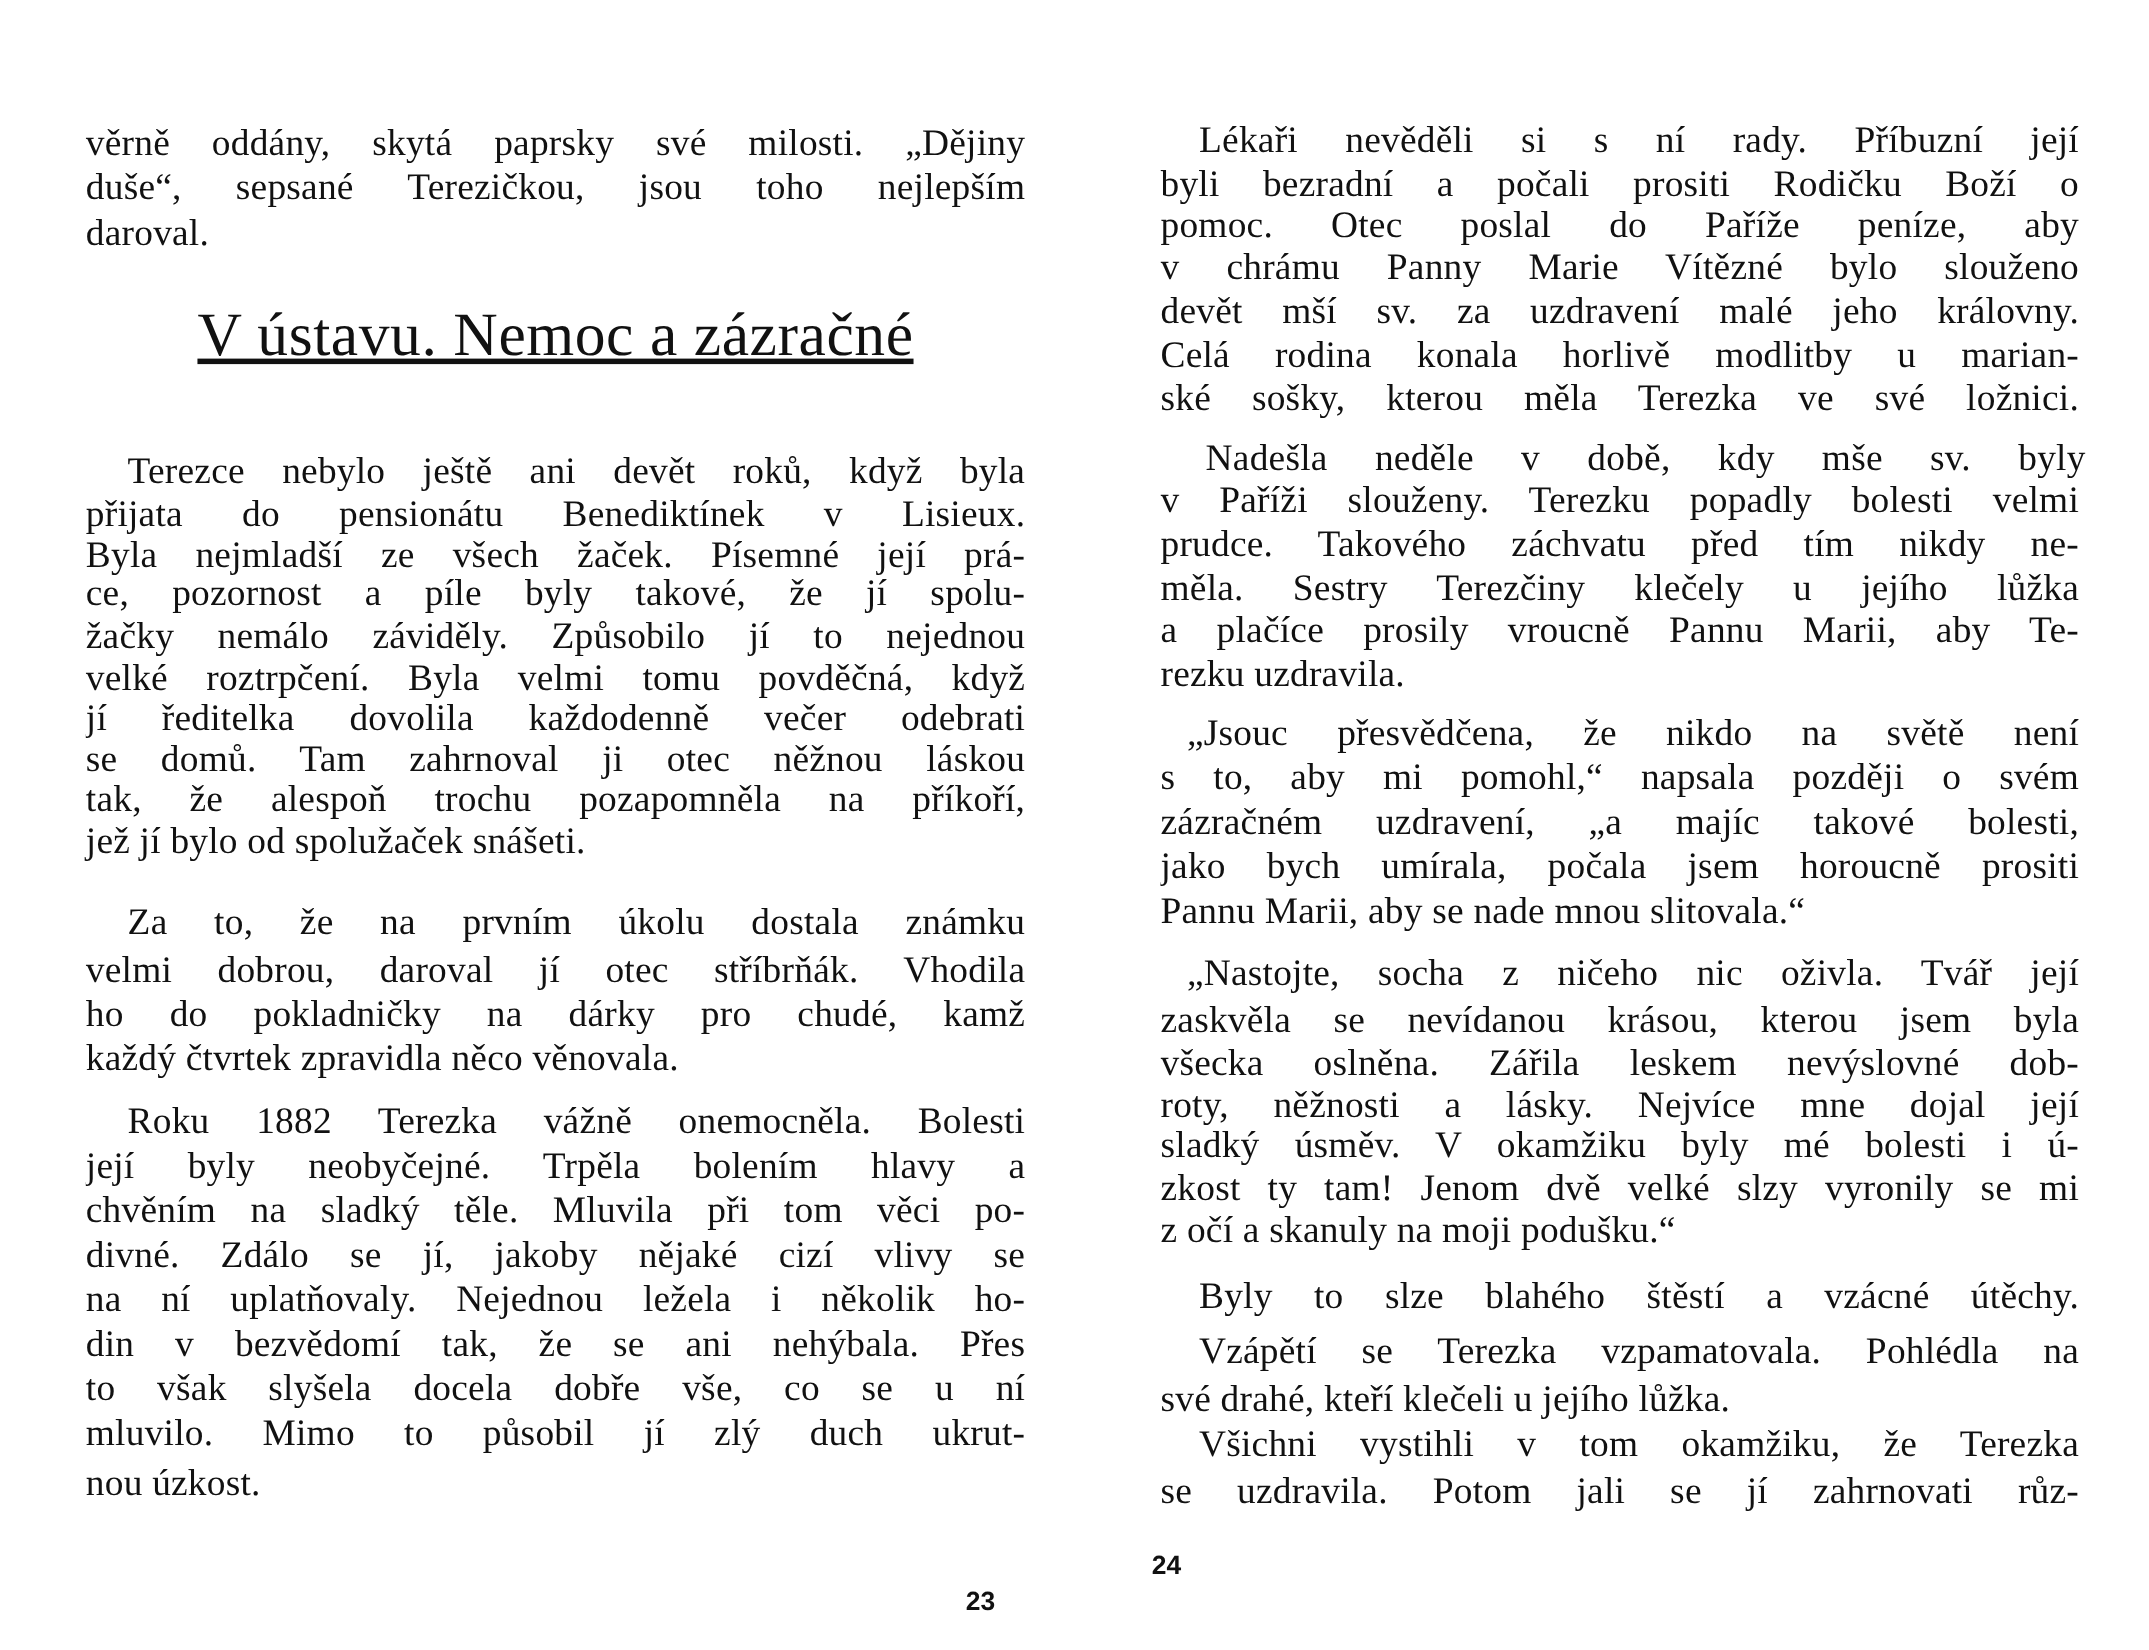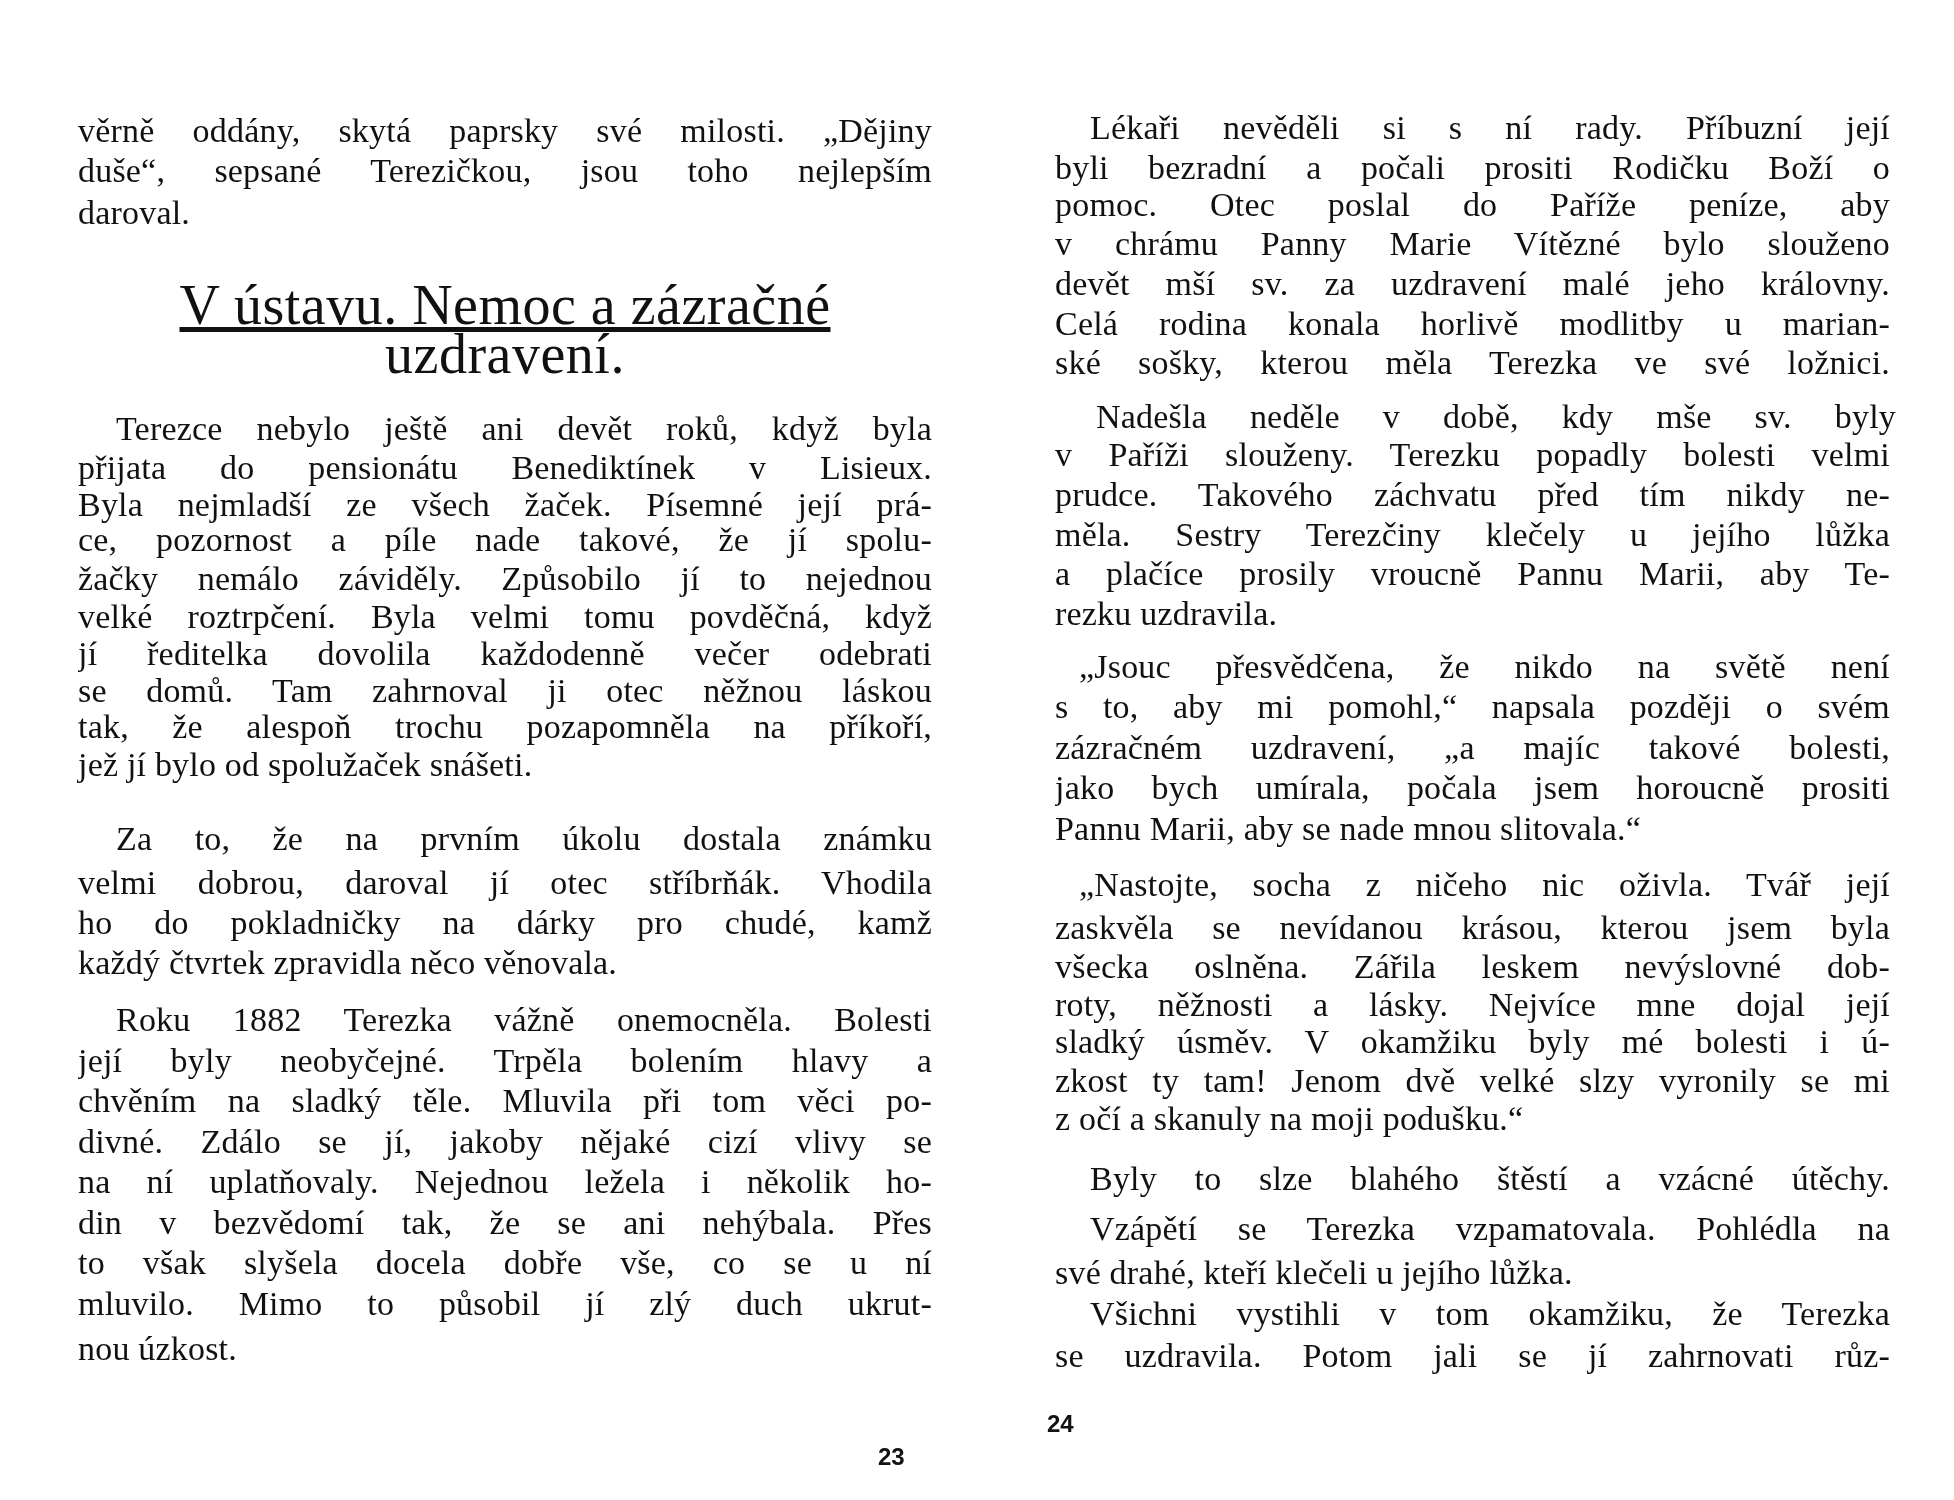--- a/index.html
+++ b/index.html
@@ -19,27 +19,26 @@
 </head>
 <body>
 
 <div class="page left">
 
   <div class="line just" style="left:78px;top:114px;width:854px;">věrně oddány, skytá paprsky své milosti. „Dějiny</div>
   <div class="line just" style="left:78px;top:154px;width:854px;">duše“, sepsané Terezičkou, jsou toho nejlepším</div>
   <div class="line" style="left:78px;top:196px;">daroval.</div>
 
   <div class="heading" style="left:78px;top:277px;width:854px;text-decoration:underline;">V ústavu. Nemoc a zázračné</div>
-  <div class="heading" style="left:78px;top:326px;width:854px;">uzdravení.</div>
 
   <div>
     <div class="line just" style="left:116px;top:412px;width:816px;">Terezce nebylo ještě ani devět roků, když byla</div>
     <div class="line just" style="left:78px;top:451px;width:854px;">přijata do pensionátu Benediktínek v Lisieux.</div>
     <div class="line just" style="left:78px;top:488px;width:854px;">Byla nejmladší ze všech žaček. Písemné její prá-</div>
-    <div class="line just" style="left:78px;top:523px;width:854px;">ce, pozornost a píle nade takové, že jí spolu-</div>
+    <div class="line just" style="left:78px;top:523px;width:854px;">ce, pozornost a píle byly takové, že jí spolu-</div>
     <div class="line just" style="left:78px;top:562px;width:854px;">žačky nemálo záviděly. Způsobilo jí to nejednou</div>
     <div class="line just" style="left:78px;top:600px;width:854px;">velké roztrpčení. Byla velmi tomu povděčná, když</div>
     <div class="line just" style="left:78px;top:637px;width:854px;">jí ředitelka dovolila každodenně večer odebrati</div>
     <div class="line just" style="left:78px;top:674px;width:854px;">se domů. Tam zahrnoval ji otec něžnou láskou</div>
     <div class="line just" style="left:78px;top:710px;width:854px;">tak, že alespoň trochu pozapomněla na příkoří,</div>
     <div class="line" style="left:78px;top:748px;">jež jí bylo od spolužaček snášeti.</div>
   </div>
 
   <div>
     <div class="line just" style="left:116px;top:822px;width:816px;">Za to, že na prvním úkolu dostala známku</div>

